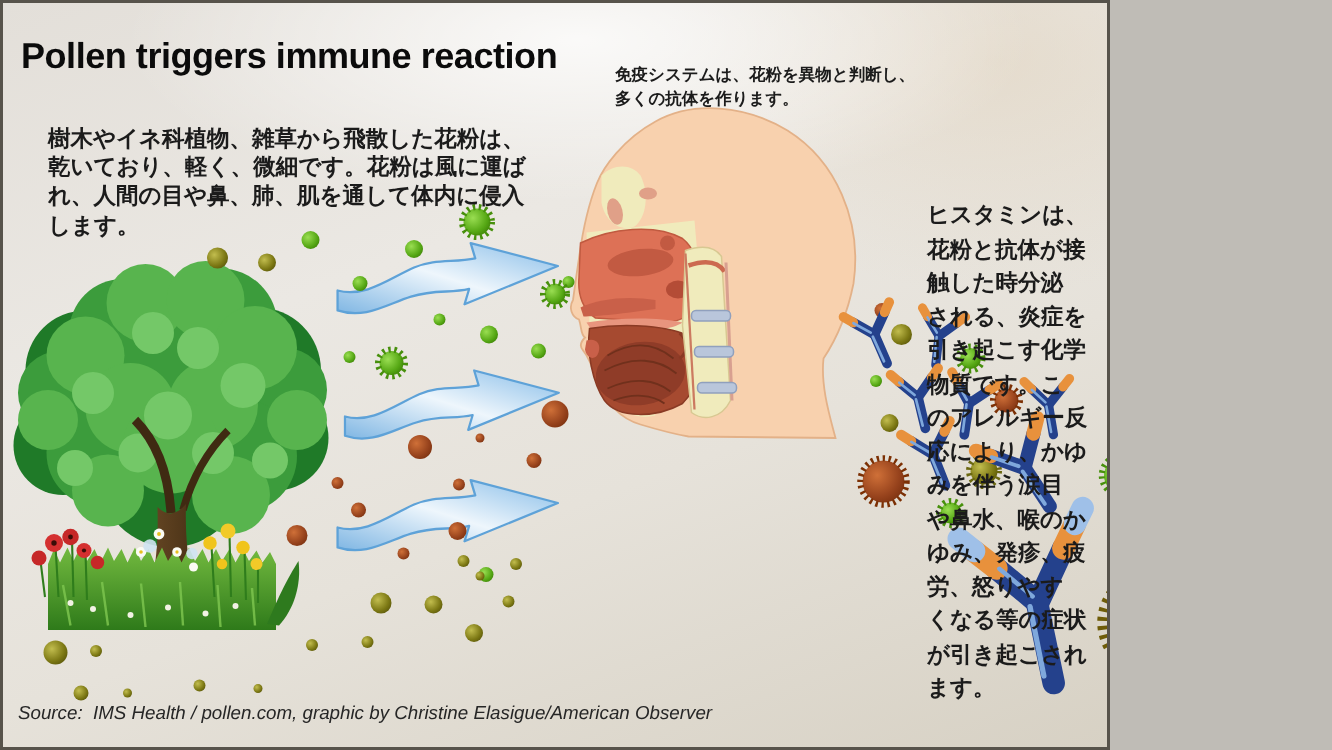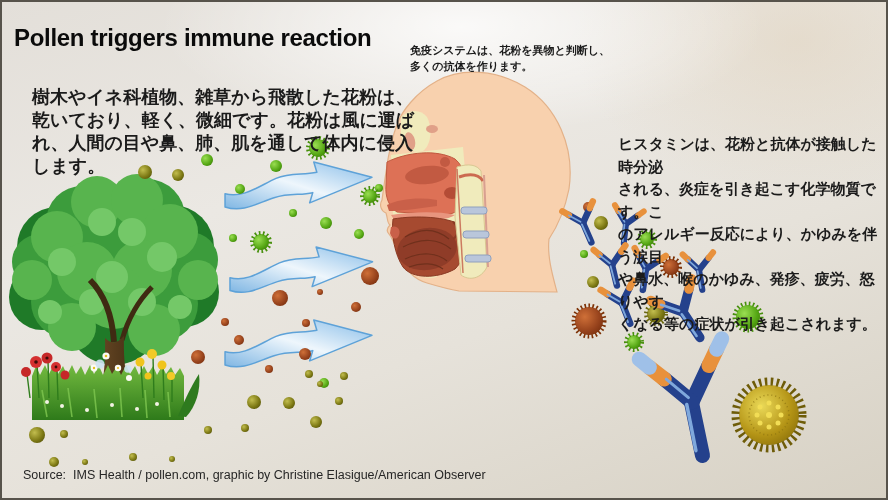--- a/index.html
+++ b/index.html
@@ -1,31 +1,31 @@
 <!DOCTYPE html>
 <html><head>
 <meta charset="utf-8">
 <style>
   html,body{margin:0;padding:0;background:#bfbcb6;}
   .canvas{
-    position:relative;width:888px;height:500px;overflow:hidden;box-sizing:border-box;
+    position:relative;width:740px;height:500px;overflow:hidden;box-sizing:border-box;
     border:2px solid #57534b;
     background:
       radial-gradient(ellipse 420px 150px at 52% 5%, rgba(255,255,255,.8), rgba(255,255,255,0) 72%),
       radial-gradient(ellipse 320px 220px at 90% 8%, rgba(224,210,188,.55), rgba(224,210,188,0) 70%),
       linear-gradient(160deg,#e3dfd9 0%,#ebe8e3 35%,#e6e2da 62%,#d7d1c4 100%);
     font-family:"Liberation Sans","DejaVu Sans",sans-serif;
   }
   .scene{position:absolute;left:0;top:0;}
   .title{position:absolute;left:12px;top:6px;font-size:24px;font-weight:bold;color:#0b0b0b;letter-spacing:-.3px;}
   .jp{position:absolute;font-weight:bold;color:#1b1b1b;white-space:pre-line;}
-  .cap-dispersal{left:30px;top:66px;font-size:18px;line-height:1.28;}
+  .cap-dispersal{left:30px;top:66px;font-size:15px;line-height:1.28;}
   .cap-immune{left:408px;top:30px;font-size:11px;line-height:1.42;}
   .cap-histamine{left:616px;top:116px;font-size:15px;line-height:1.5;}
-  .source{position:absolute;left:21px;top:466px;font-size:12.5px;color:#262626;white-space:pre;}
+  .source{position:absolute;left:10px;top:466px;font-size:12.5px;color:#262626;white-space:pre;font-style:italic;}
   
   .pG{fill:url(#gGreen)} .pO{fill:url(#gOlive)} .pR{fill:url(#gRust)}
   .rG{fill:none;stroke:#47900c;stroke-width:4;stroke-dasharray:1.6 2.4}
   .rO{fill:none;stroke:#6b6810;stroke-width:4;stroke-dasharray:1.6 2.4}
   .rR{fill:none;stroke:#7c3004;stroke-width:4;stroke-dasharray:1.6 2.4}
   
   .abn{stroke:#24418c;stroke-width:6.5;stroke-linecap:round}
   .abo{stroke:#e8913c;stroke-width:6.5;stroke-linecap:round}
   .abh{stroke:#7fa8dc;stroke-width:1.8;stroke-linecap:round}
 </style>

